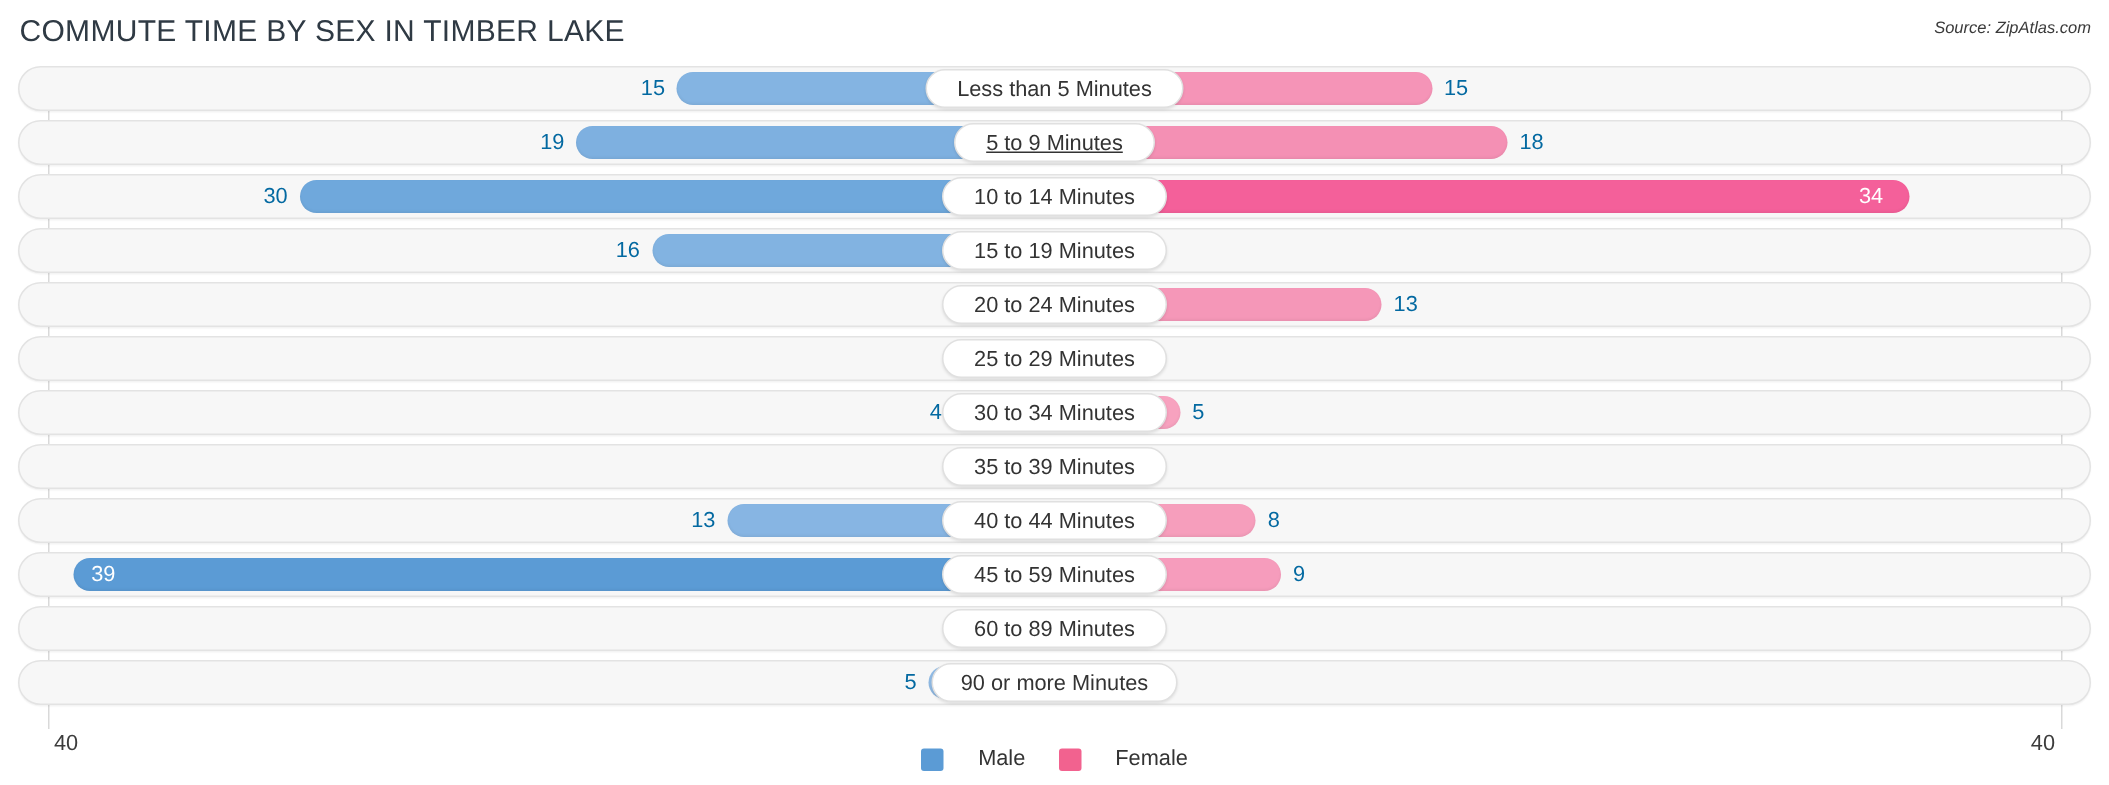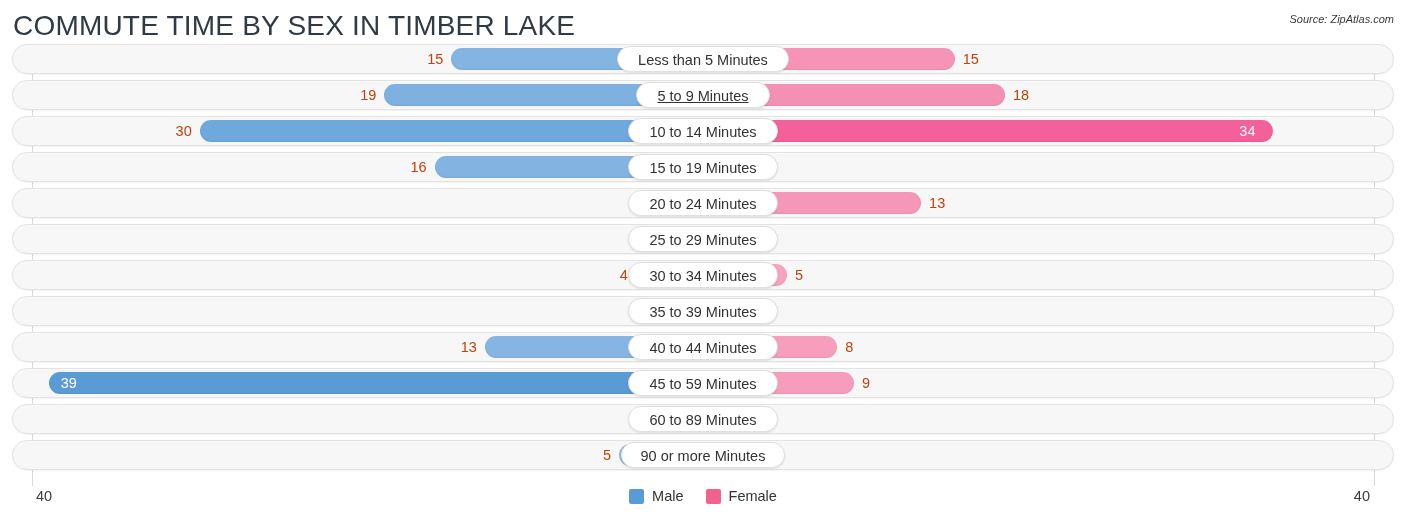--- a/index.html
+++ b/index.html
@@ -10,21 +10,21 @@
     font-family:"Liberation Sans","DejaVu Sans",sans-serif;
     overflow:hidden;
     position:relative;
   }
   #chart-root{position:relative;width:1406px;height:523px;}
 
   
   .header{position:absolute;left:0;top:0;width:1406px;height:44px;}
   .chart-title{
     position:absolute;left:13px;top:10px;
-    font-size:28px;color:#2f3a44;letter-spacing:.2px;
+    font-size:20px;color:#2f3a44;letter-spacing:.2px;
     white-space:nowrap;font-weight:400;
   }
   .chart-source{
     position:absolute;right:12px;top:13px;
     font-size:11px;color:#3a3a3a;font-style:italic;white-space:nowrap;
   }
 
   
   .plot{position:absolute;left:0;top:44px;width:1406px;height:440px;}
   .gridline{position:absolute;top:4px;width:1px;height:438px;background:#d9d9d9;}
@@ -58,21 +58,21 @@
     box-shadow:inset 0 -1px 2px rgba(0,0,0,0.06);
   }
   .bar-female{
     background:#f386ae;
     box-shadow:inset 0 -1px 2px rgba(0,0,0,0.06);
   }
 
   
   .val{
     position:absolute;top:0;height:30px;line-height:30px;
-    font-size:14.5px;color:#c2410c;white-space:nowrap;
+    font-size:14.5px;color:#0369a1;white-space:nowrap;
   }
   .val-in{color:#ffffff;}
 
   
   .center-pill{
     position:absolute;top:2px;
     height:26px;line-height:26px;
     background:#ffffff;
     border:1px solid #e0e0e0;
     border-radius:13px;
@@ -91,21 +91,21 @@
     position:absolute;top:4px;
     font-size:14.5px;color:#3c3c3c;white-space:nowrap;
   }
   .axis-left{left:36px;}
   .axis-right{right:36px;}
 
   .legend{
     position:absolute;left:0;top:4px;width:1406px;
     display:flex;justify-content:center;align-items:center;gap:22px;
   }
-  .legend-item{display:flex;align-items:center;gap:8px;}
+  .legend-item{display:flex;align-items:center;gap:23px;margin-top:10px;}
   .swatch{width:15px;height:15px;border-radius:2px;display:inline-block;}
   .legend-text{font-size:14.5px;color:#333333;white-space:nowrap;}
 </style>
 </head>
 <body>
 
 <div id="chart-root">
 
   <div class="header">
     <div class="chart-title">COMMUTE TIME BY SEX IN TIMBER LAKE</div>

